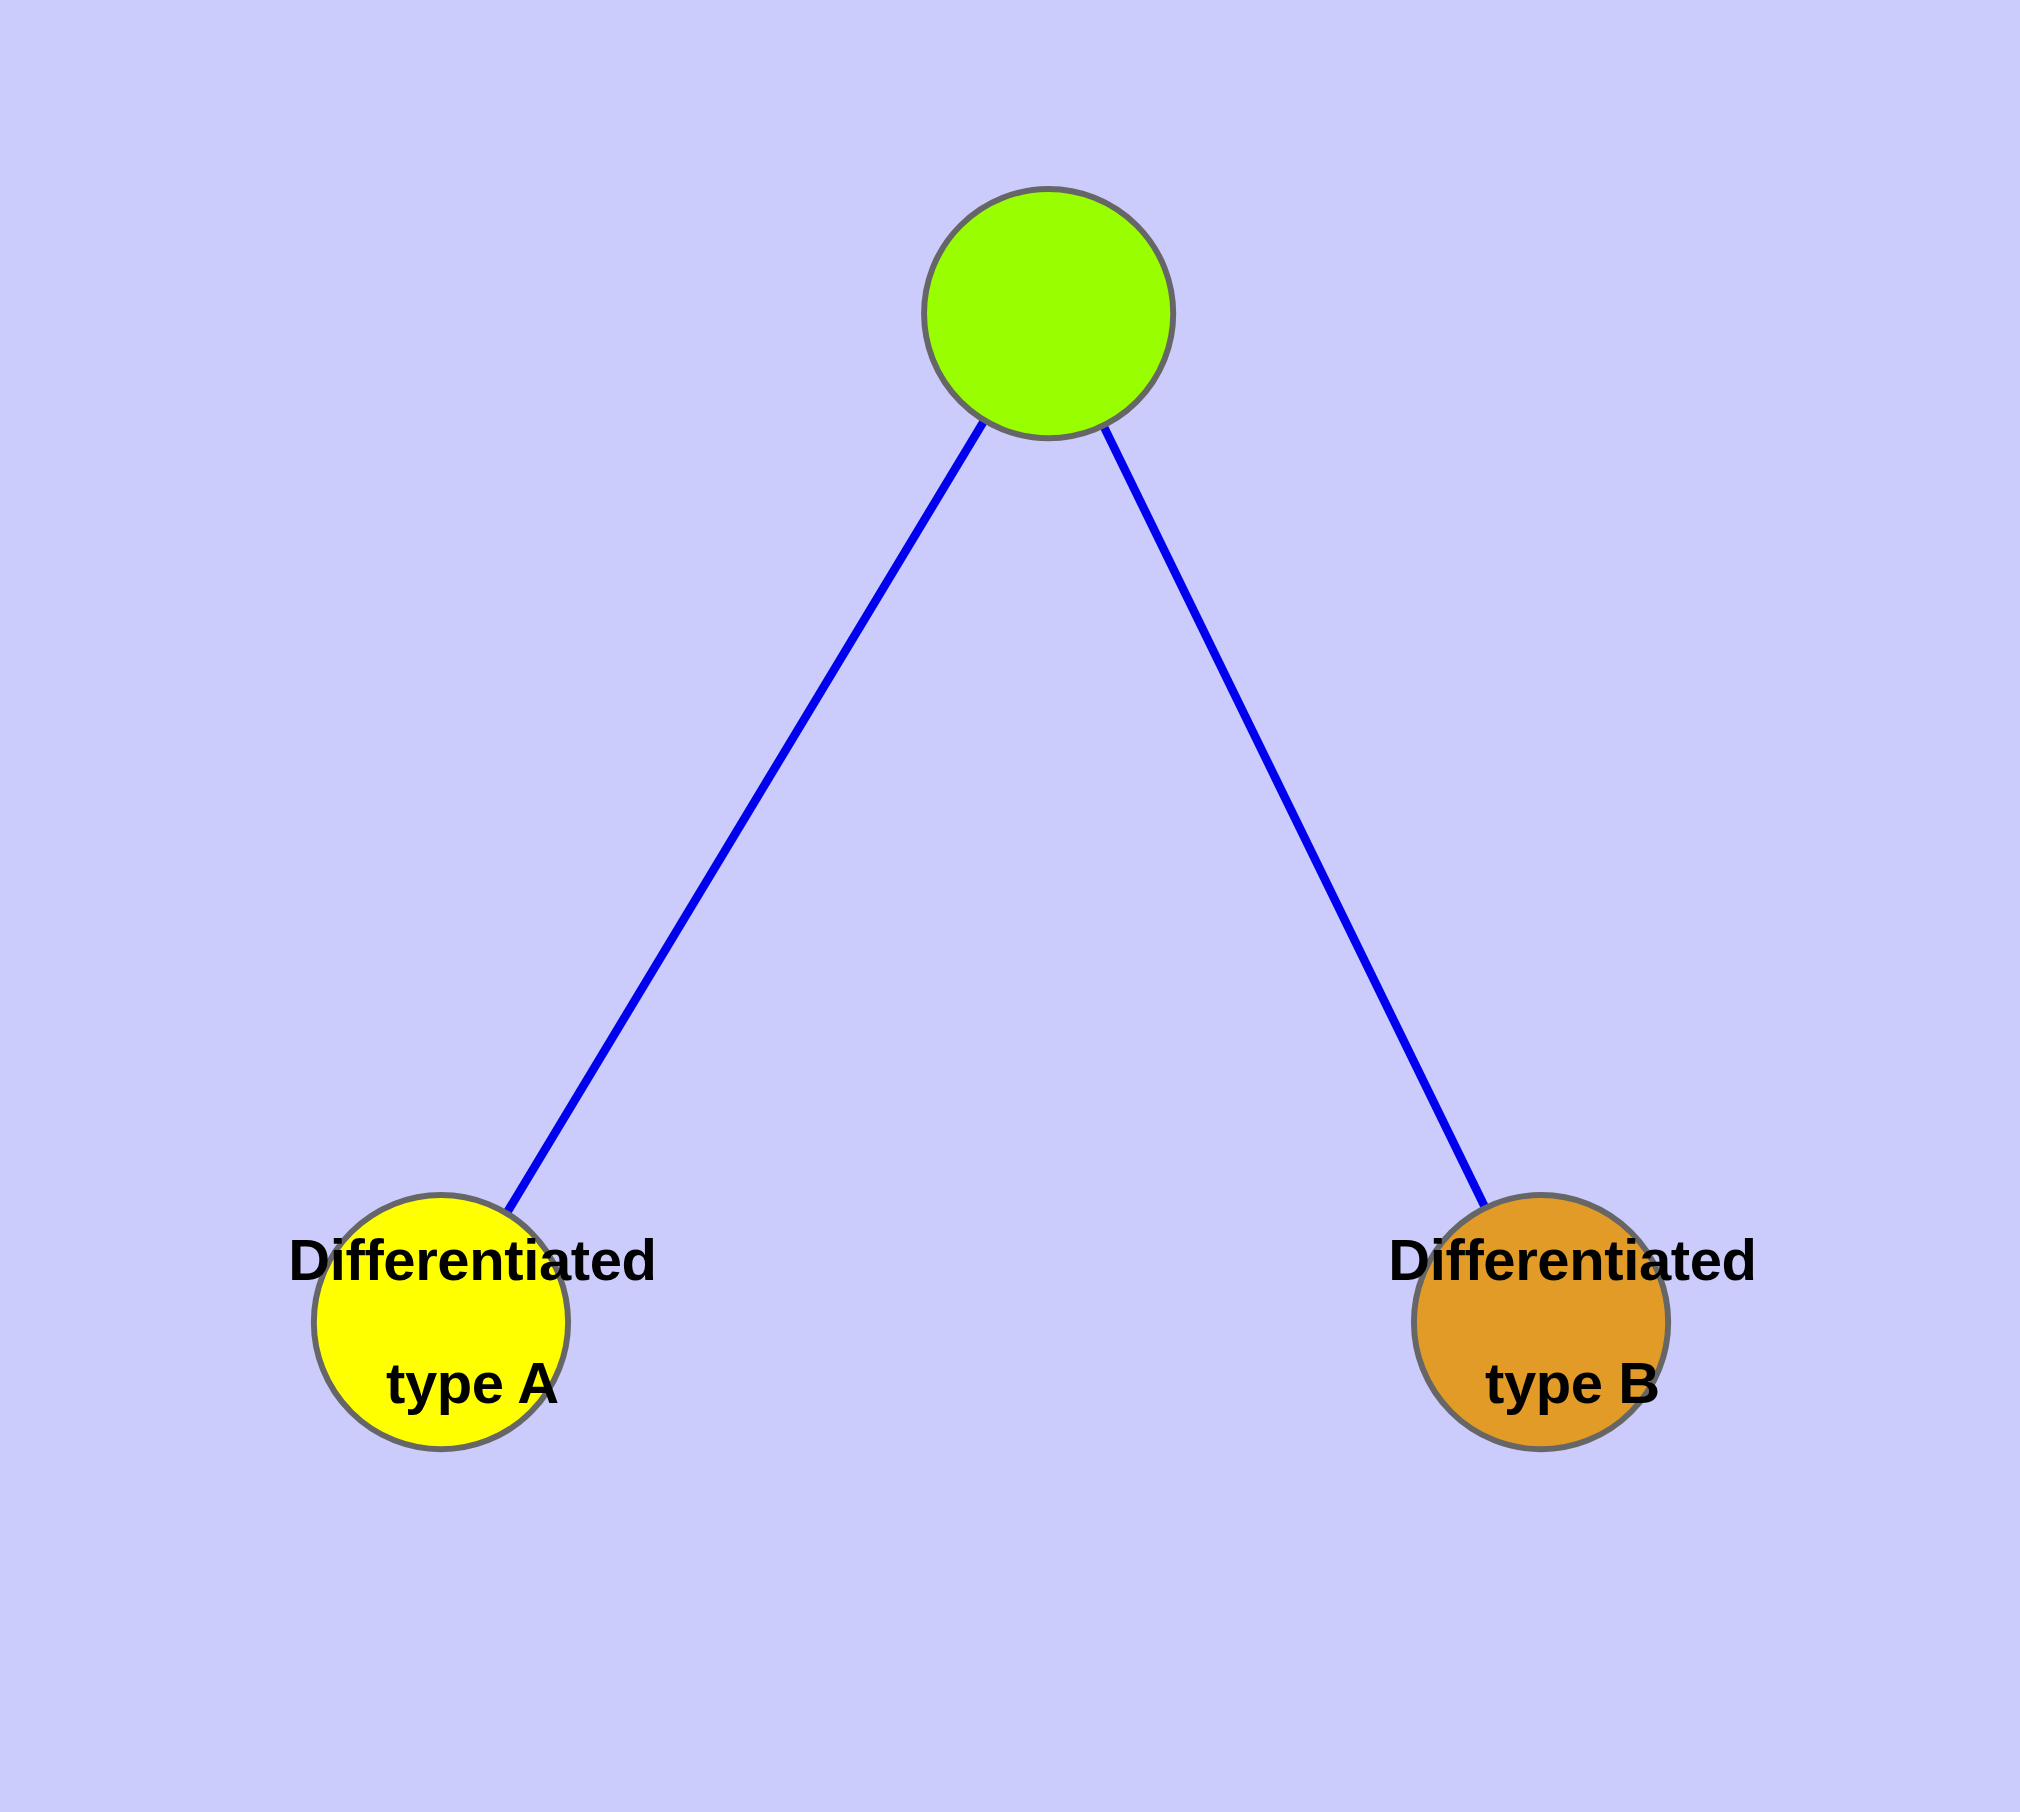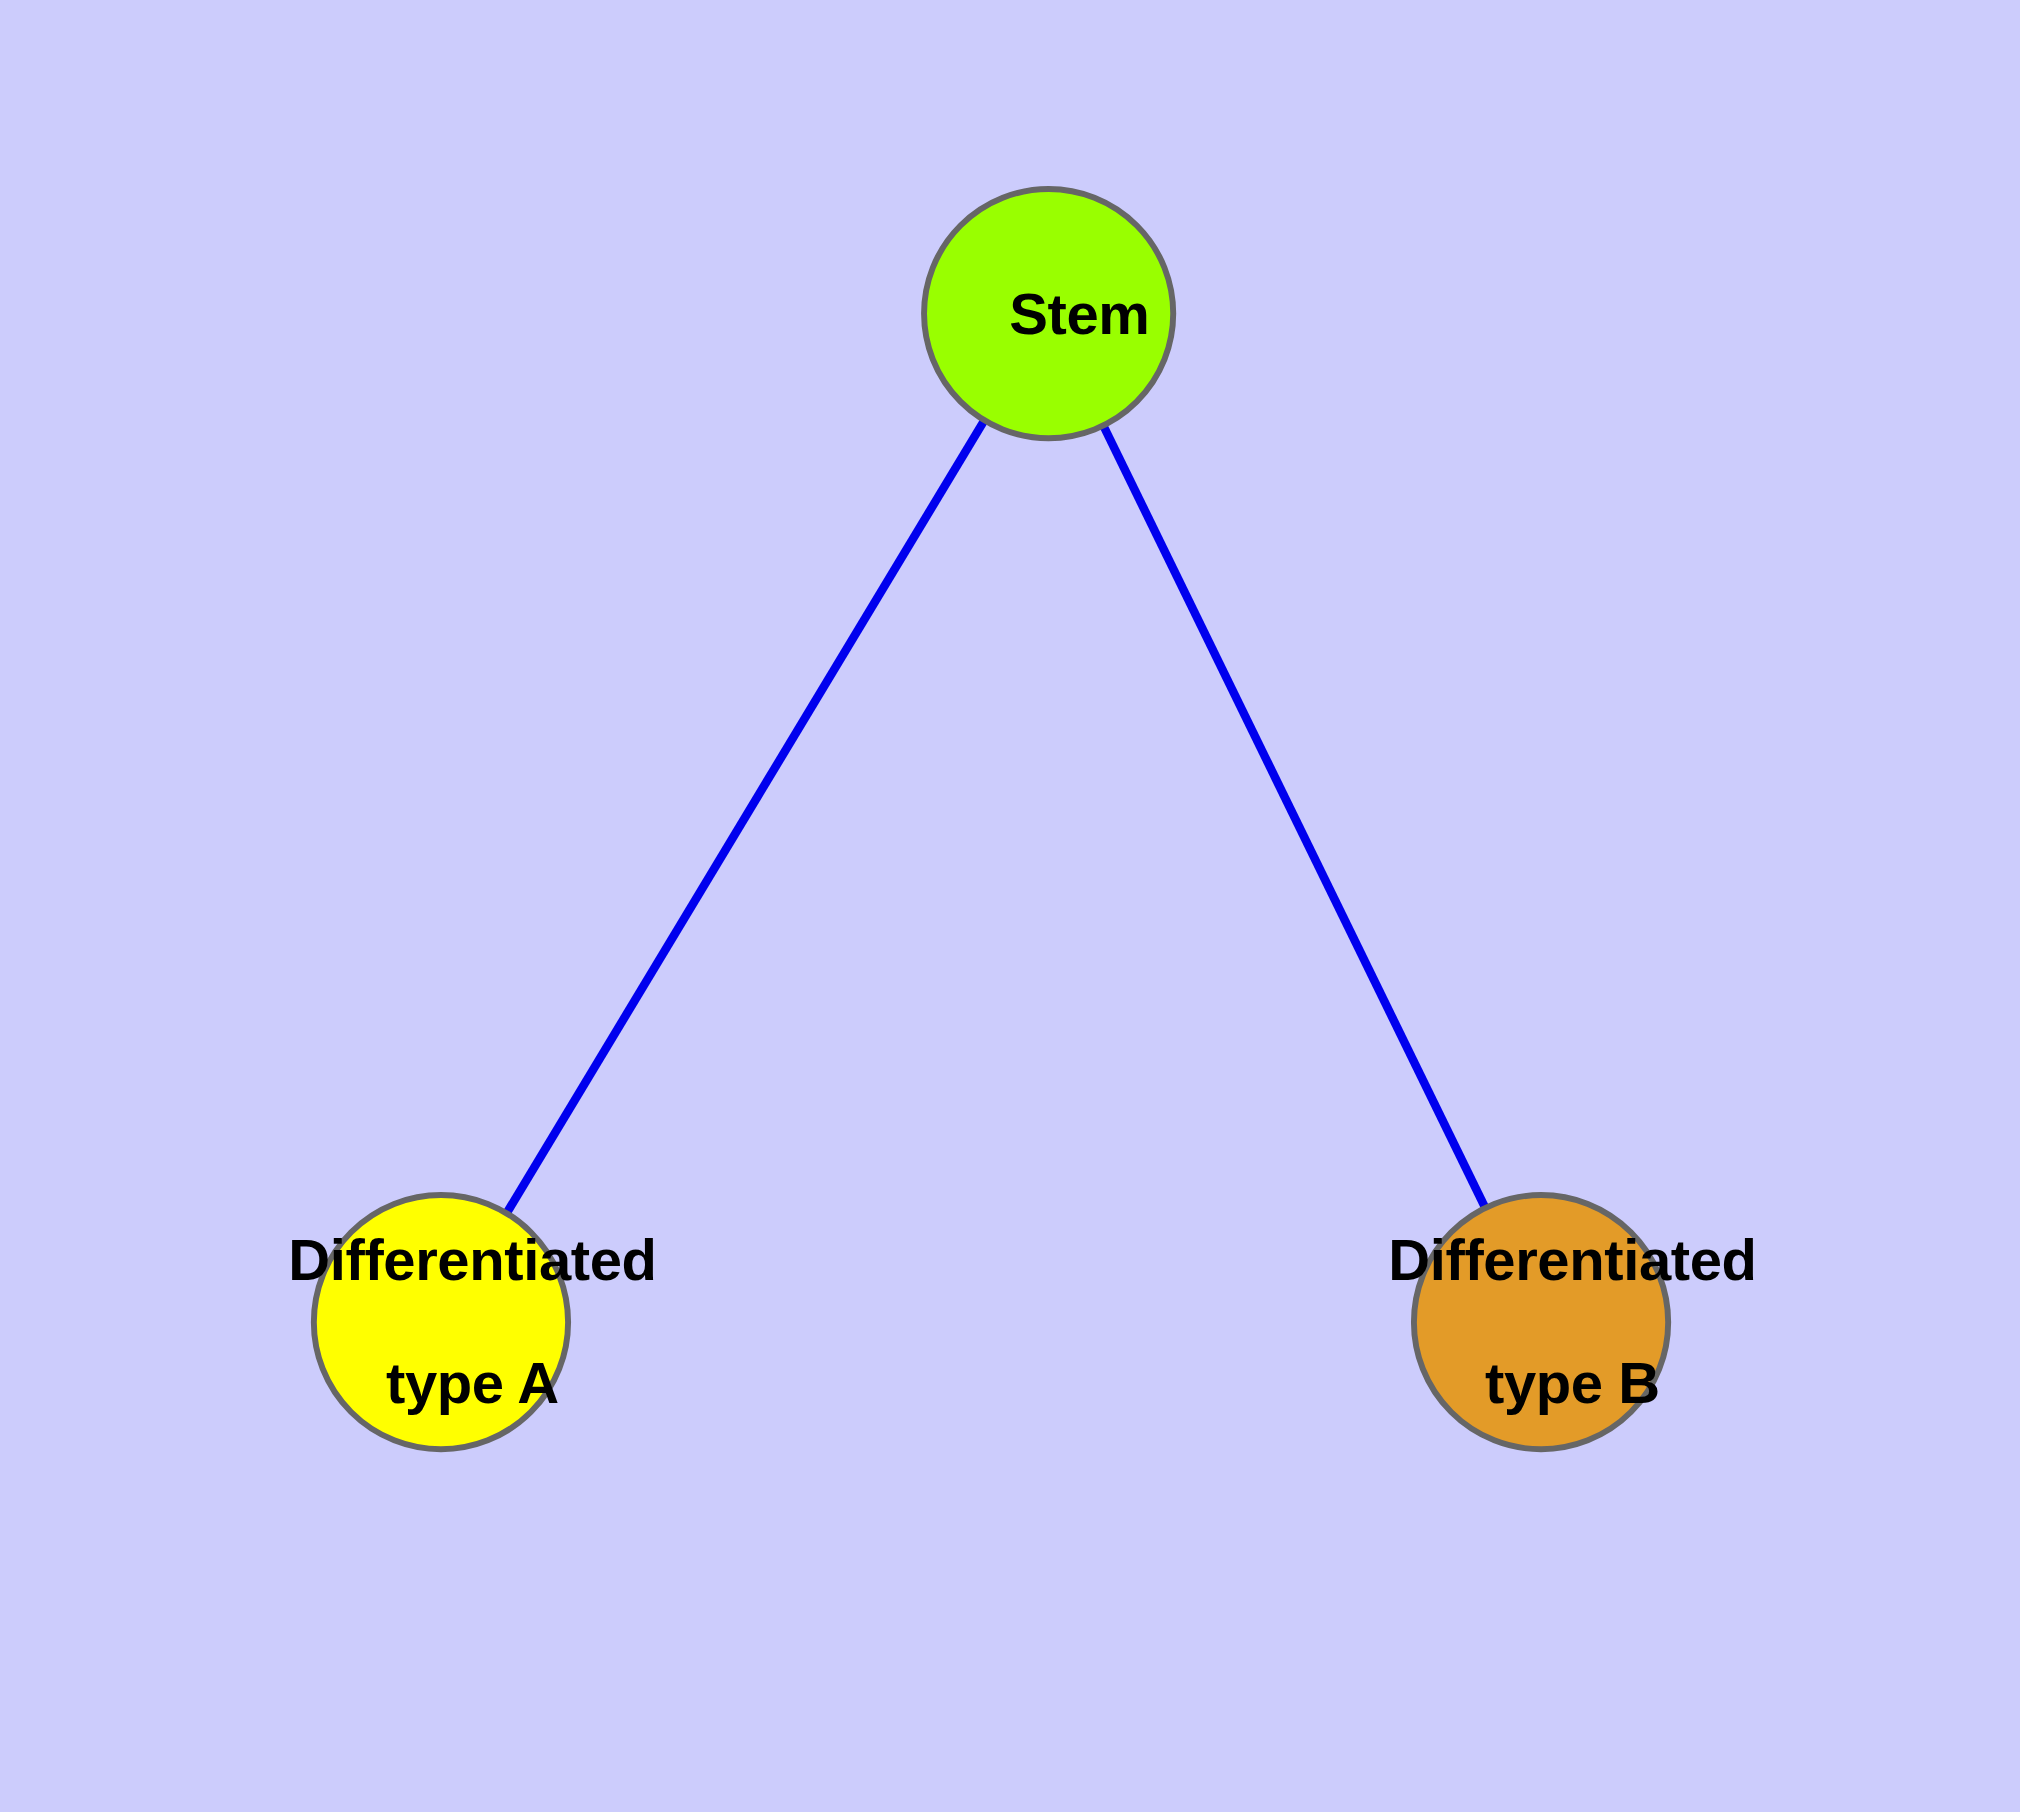--- a/index.html
+++ b/index.html
@@ -51,23 +51,20 @@
         <line x1="1162.168019436648" y1="494.19812673694435" x2="596.3802284370767" y2="1433.2322568478085" stroke="#0000ee" stroke-width="10" stroke-linecap="butt"></line>
         <line x1="1300.6167257278967" y1="500.29931775593286" x2="1753.067066153595" y2="1427.004834290496" stroke="#0000ee" stroke-width="10" stroke-linecap="butt"></line>
       </g>
     <g id="nodes-layer">
         <circle cx="1237" cy="370" r="147" fill="#99ff00" stroke="#666666" stroke-width="7"></circle>
         <circle cx="520" cy="1560" r="150" fill="#ffff00" stroke="#666666" stroke-width="7"></circle>
         <circle cx="1818" cy="1560" r="150" fill="#e39b28" stroke="#666666" stroke-width="7"></circle>
       </g>
   </svg>
 
-  <div class="node-label" style="left: 1048px; top: 314px; font-size: 58px; color: rgb(0, 0, 0);">
-    <span>Stem</span>
-  </div>
 
   <div class="node-label" style="left: 441px; top: 1322px; font-size: 58px; color: rgb(0, 0, 0);">
     <span>Differentiated</span><br>
     <span>type A</span>
   </div>
 
   <div class="node-label" style="left: 1541px; top: 1322px; font-size: 58px; color: rgb(0, 0, 0);">
     <span>Differentiated</span><br>
     <span>type B</span>
   </div>

